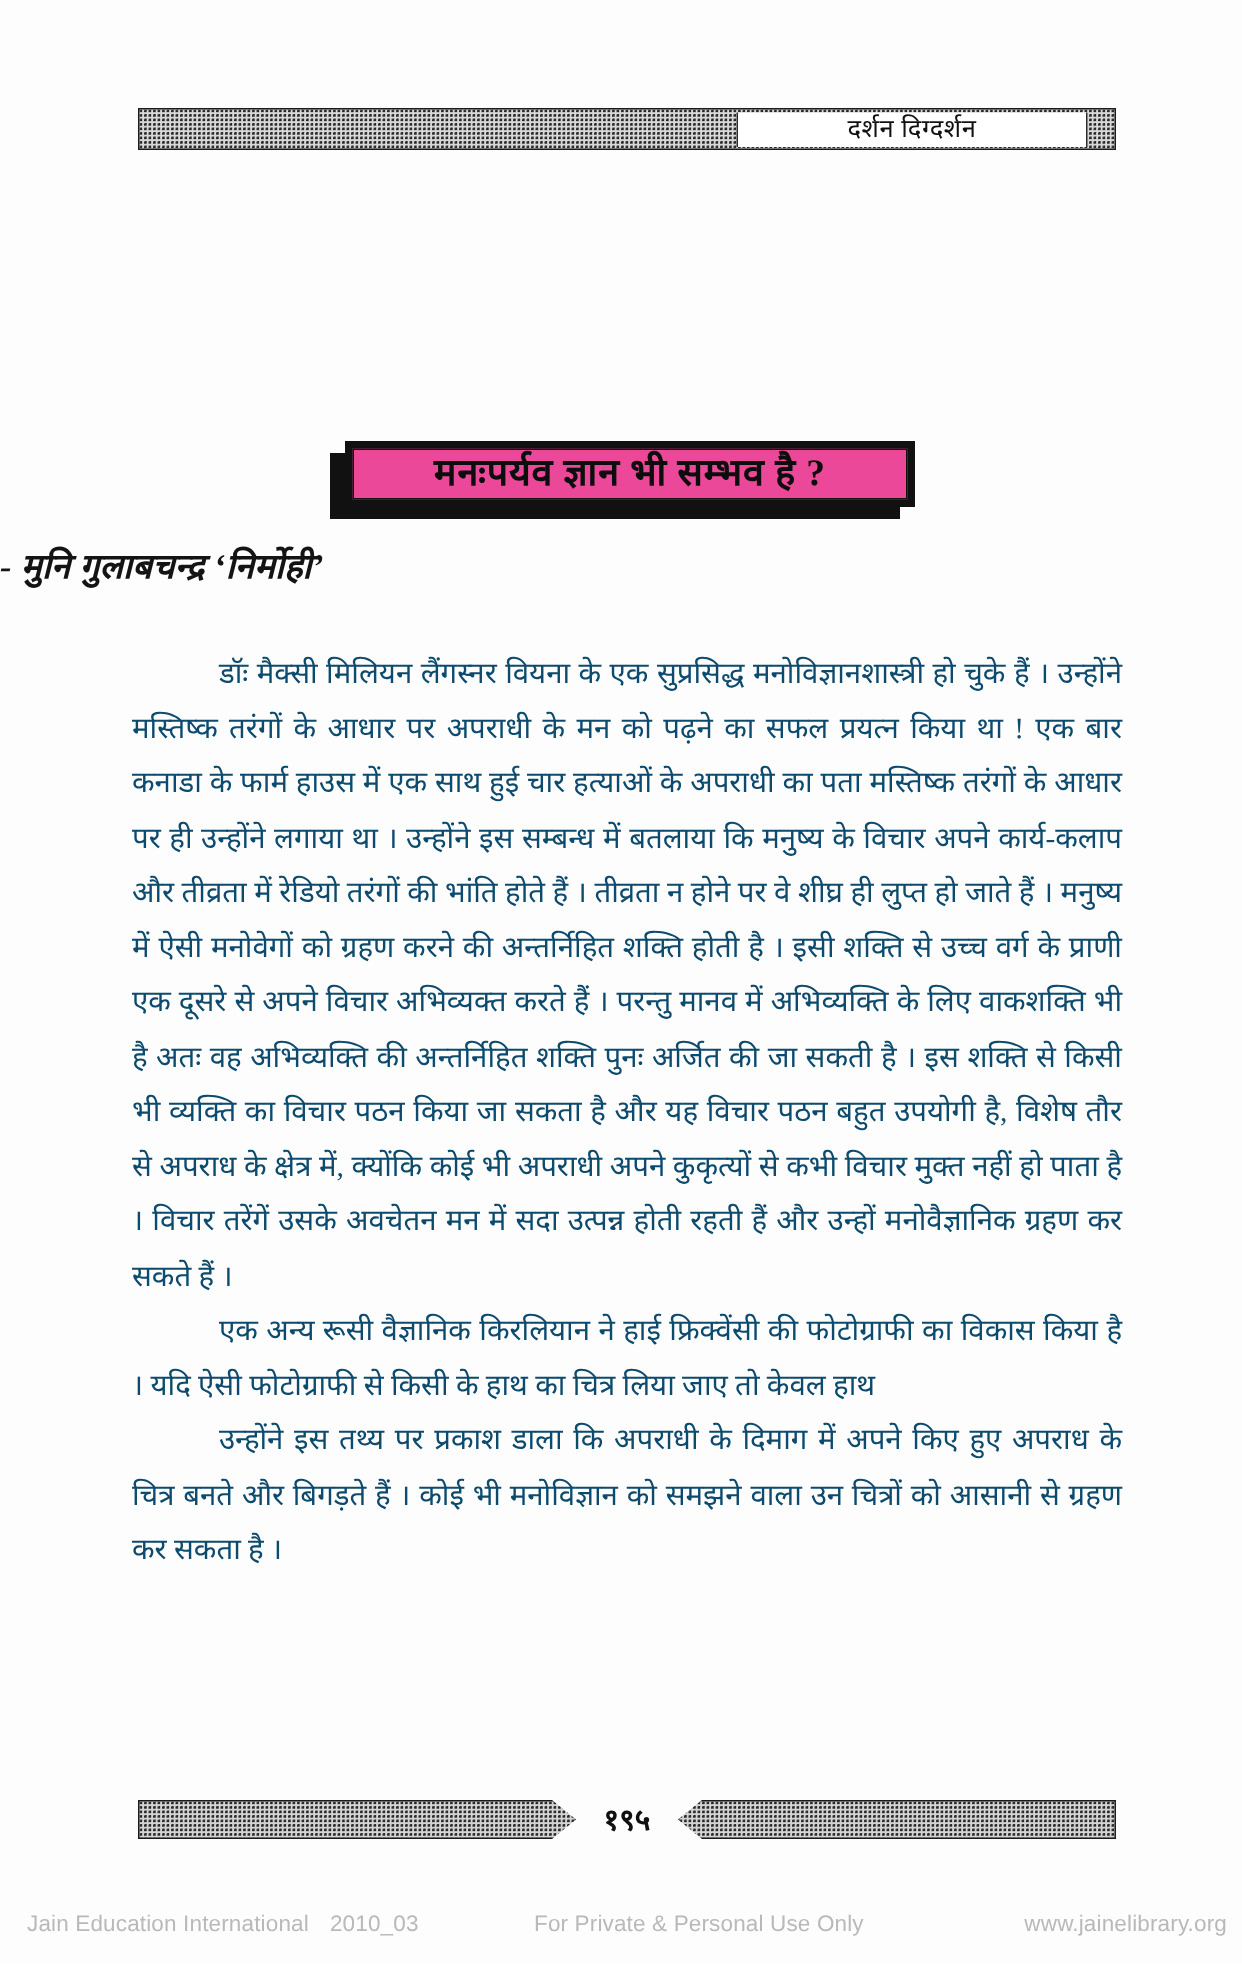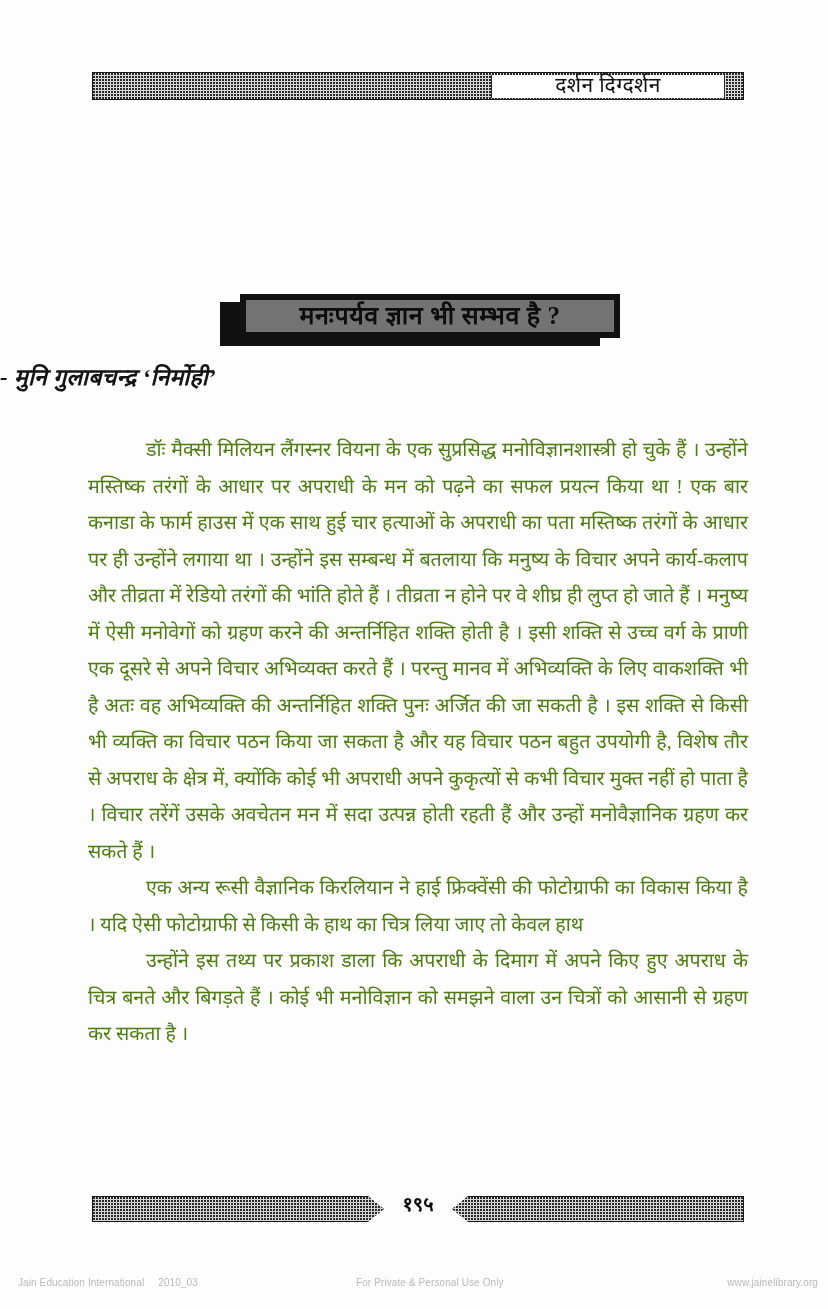--- a/index.html
+++ b/index.html
@@ -42,21 +42,21 @@
     margin: 1.5px 18px 1.5px 0;
     background: #ffffff;
     border-left: 1px solid #2a2a2a;
     border-right: 1px solid #2a2a2a;
     display: flex;
     align-items: center;
     justify-content: center;
   }
   .header-title-text {
     font-family: "Liberation Serif", "DejaVu Serif", serif;
-    font-size: 21px;
+    font-size: 17px;
     color: #111111;
     letter-spacing: 0.4px;
     white-space: nowrap;
     line-height: 1;
     transform: translateY(-1px);
   }
 
   
   .title-wrap {
     position: absolute;
@@ -68,26 +68,26 @@
   .title-shadow {
     position: absolute;
     left: -8px;
     top: 8px;
     width: 380px;
     height: 44px;
     background: #111111;
   }
   .title-box {
     position: absolute;
-    left: 12px;
+    left: 2px;
     top: 0;
     width: 380px;
     height: 44px;
     box-sizing: border-box;
-    background: #737373;
+    background: #ec4899;
     border: 5px solid #111111;
     display: flex;
     align-items: center;
     justify-content: center;
   }
   .title-box-inner {
     box-sizing: border-box;
     width: 100%;
     height: 100%;
     border: 1px solid #111111;
@@ -123,38 +123,38 @@
 
   
   .body-text {
     position: absolute;
     left: 88px;
     top: 432px;
     width: 660px;
     font-family: "Liberation Serif", "DejaVu Serif", serif;
     font-size: 19.6px;
     line-height: 36.5px;
-    color: #4d7c0f;
+    color: #0c4a6e;
     text-align: justify;
     text-justify: inter-word;
   }
   .body-text p {
     margin: 0 0 0 0;
     text-indent: 58px;
   }
 
   
   .footer-band {
     position: absolute;
     left: 92px;
     top: 1196px;
     width: 652px;
     height: 30px;
     display: flex;
-    align-items: flex-start;
+    align-items: flex-end;
     justify-content: space-between;
     gap: 12px;
   }
   .fb-seg {
     height: 26px;
     background-color: #d4d4d4;
     background-image:
       radial-gradient(circle at 1px 1px, #2a2a2a 0.9px, transparent 1.1px);
     background-size: 3px 3px;
     border: 1.5px solid #1a1a1a;
@@ -182,21 +182,21 @@
   
   .credit-line {
     position: absolute;
     left: 0;
     top: 1271px;
     width: 828px;
     height: 22px;
     display: flex;
     align-items: center;
     font-family: "Liberation Sans", "DejaVu Sans", sans-serif;
-    font-size: 10px;
+    font-size: 15px;
     color: #b9b9b9;
     letter-spacing: 0.1px;
     white-space: nowrap;
     text-decoration: underline;
   }
   .credit-left {
     position: absolute;
     left: 18px;
   }
   .credit-left .cl-2 { margin-left: 14px; }

